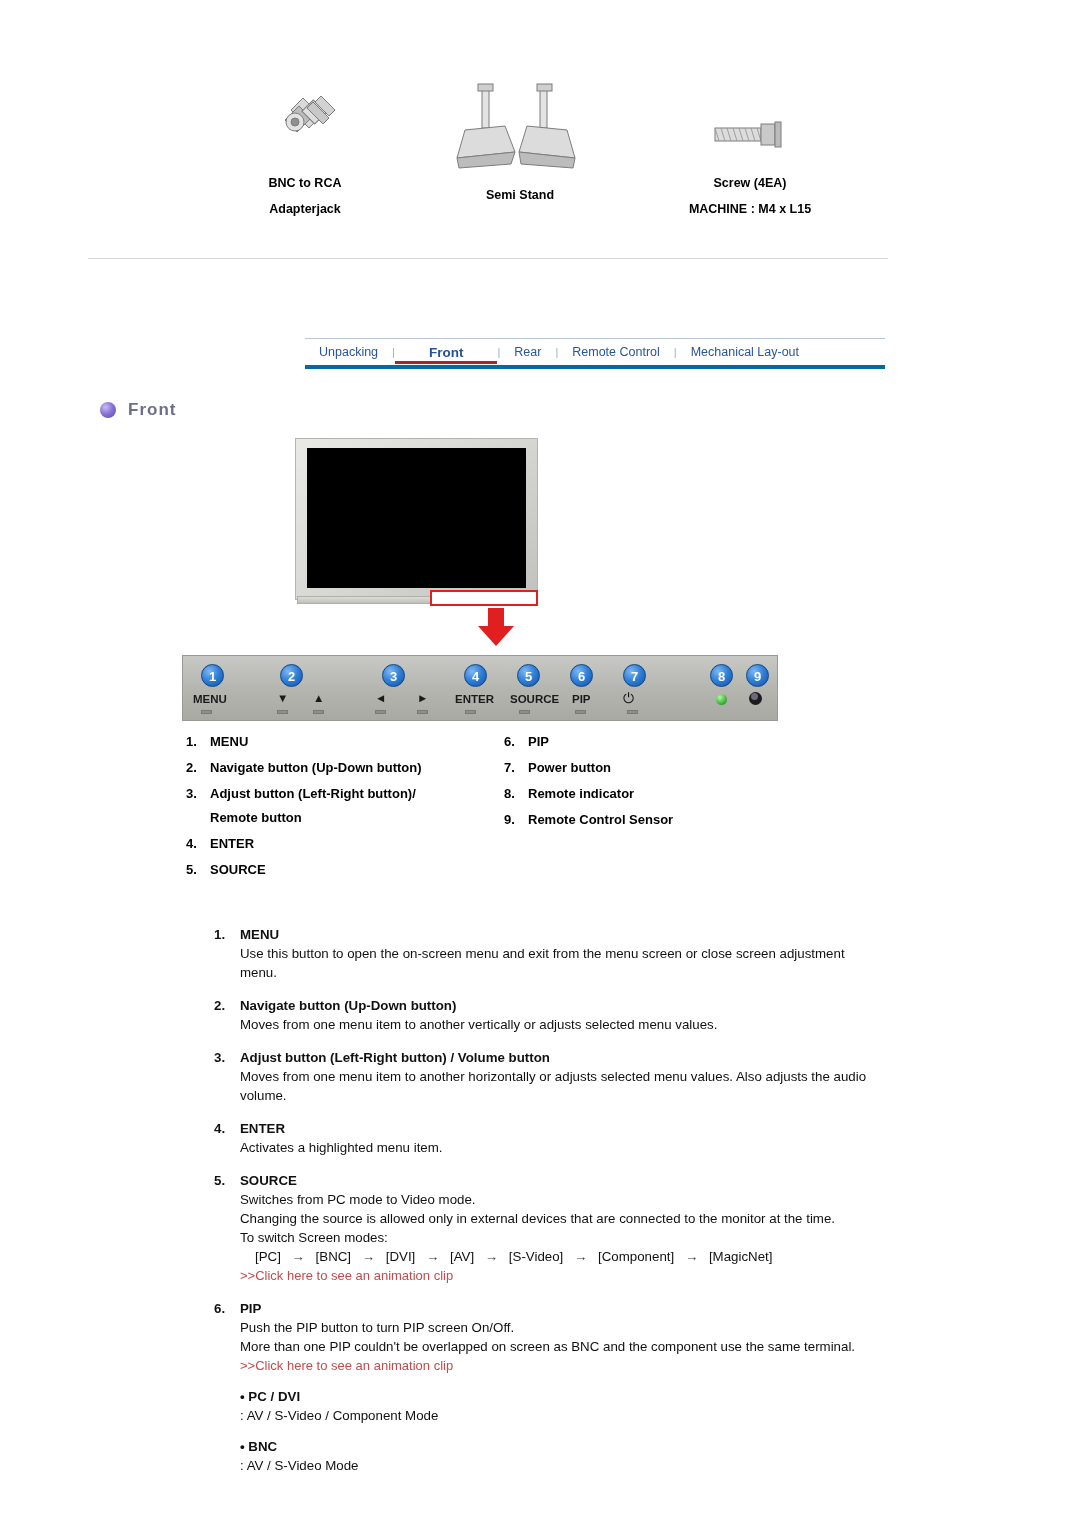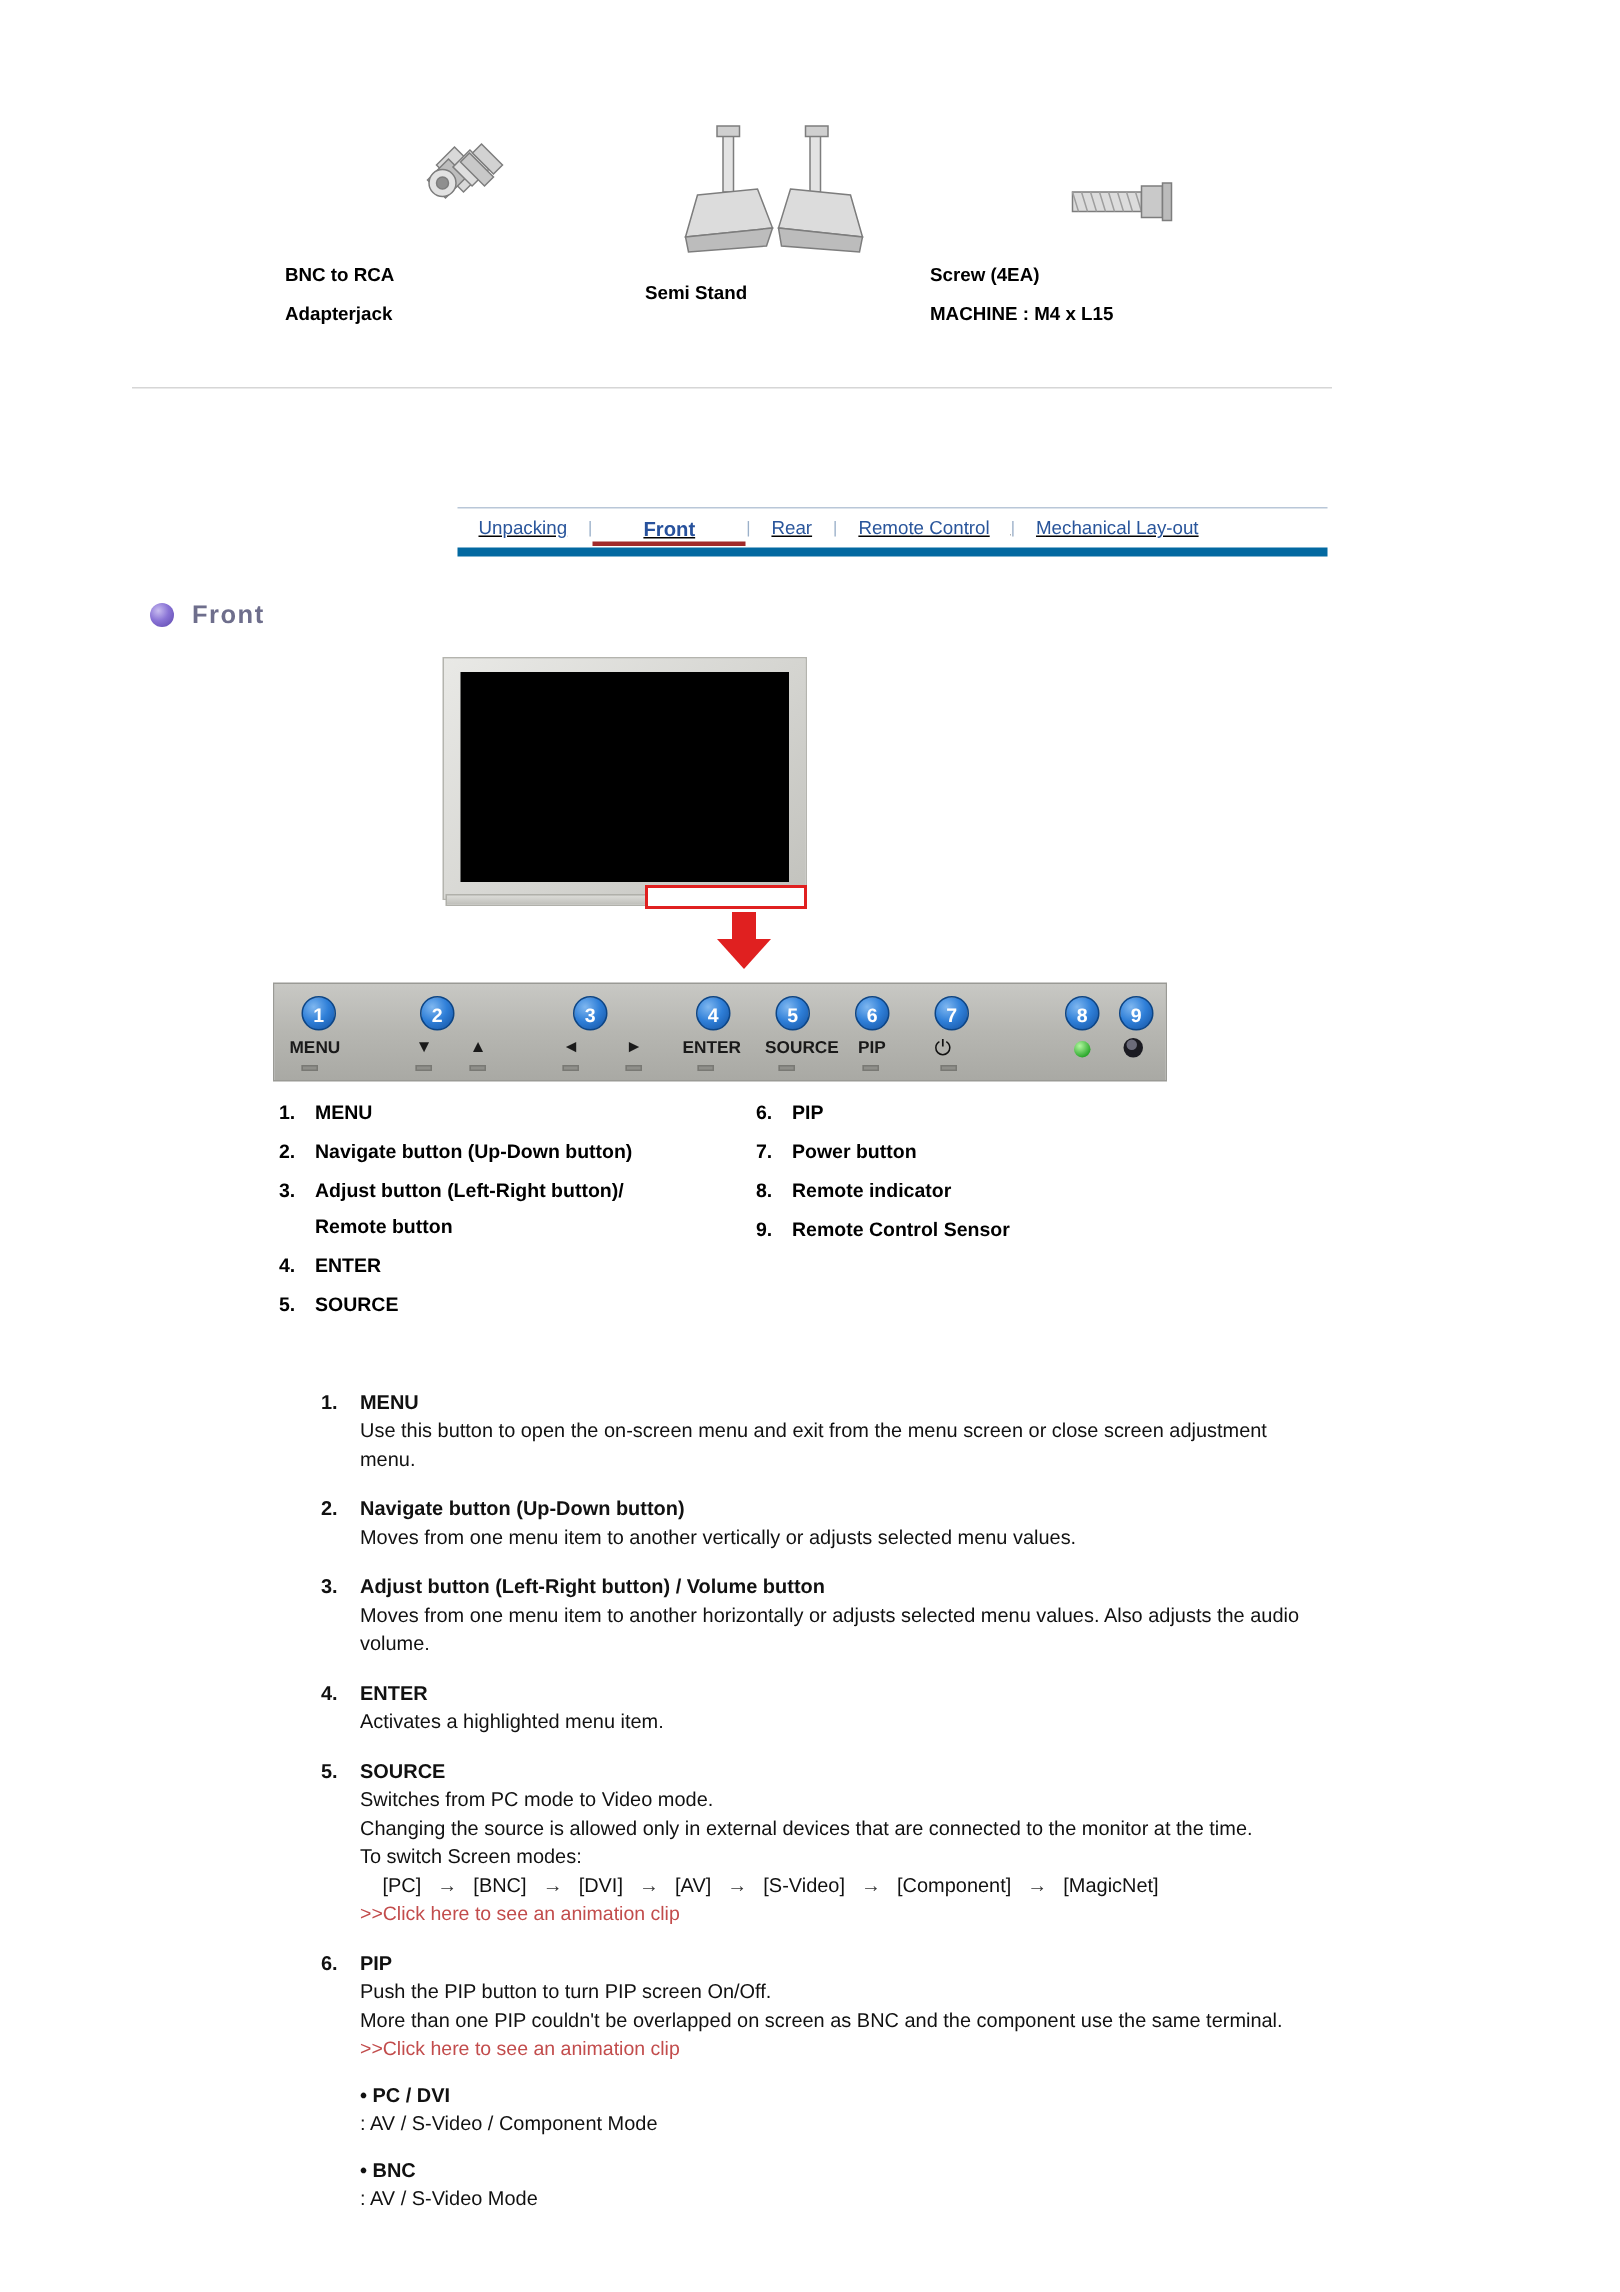--- a/index.html
+++ b/index.html
@@ -19,21 +19,21 @@
   
   .accessories {
     position: absolute;
     left: 190px;
     top: 70px;
     width: 700px;
     height: 160px;
   }
   .acc-item {
     position: absolute;
-    text-align: left;
+    text-align: center;
   }
   .acc-art {
     height: 96px;
     display: flex;
     align-items: flex-end;
     justify-content: center;
   }
   .acc-label {
     font-size: 12.5px;
     font-weight: bold;
@@ -55,24 +55,23 @@
   }
 
   
   .tabs {
     position: absolute;
     left: 305px;
     top: 338px;
     width: 580px;
     height: 26px;
     border-top: 1px solid #b9c7d8;
-    border-bottom: 6px solid #0369a1;
+    border-bottom: 4px solid #0369a1;
     display: flex;
     align-items: center;
-    text-decoration: underline;
   }
   .tab {
     font-size: 12.5px;
     color: #29559b;
     padding: 0 14px;
     white-space: nowrap;
     position: relative;
   }
   .tab.active {
     color: #27519c;

